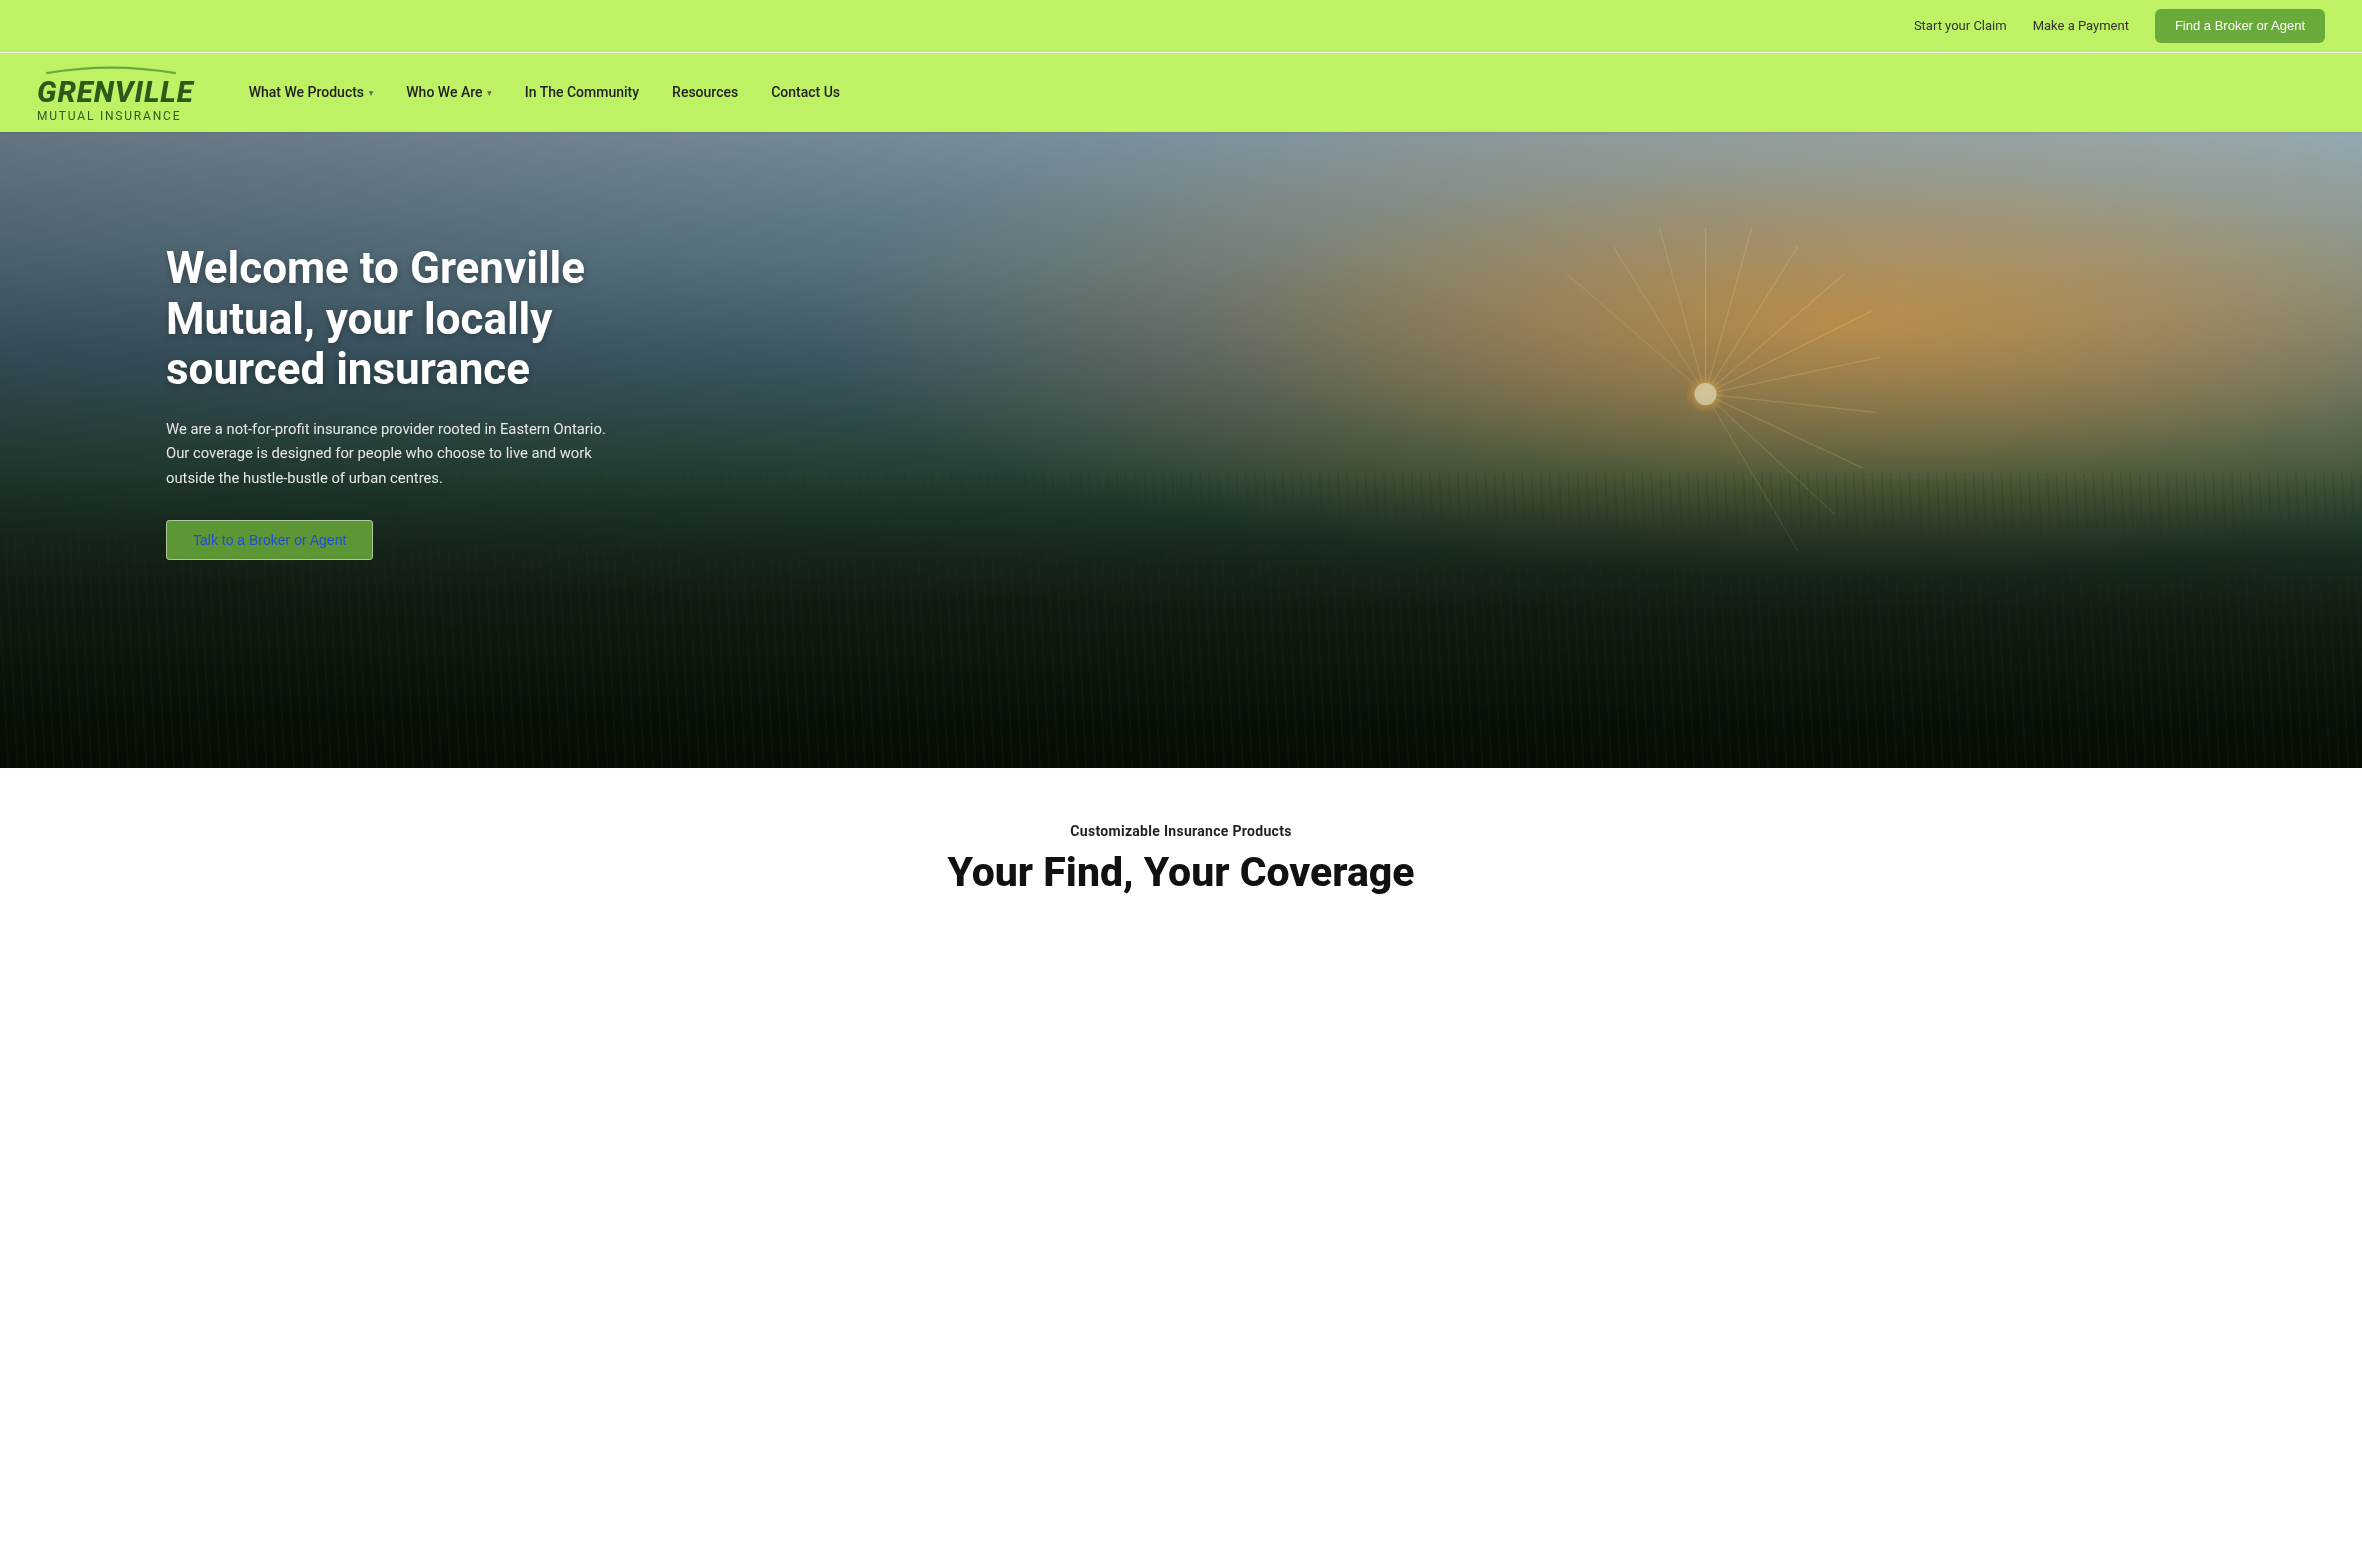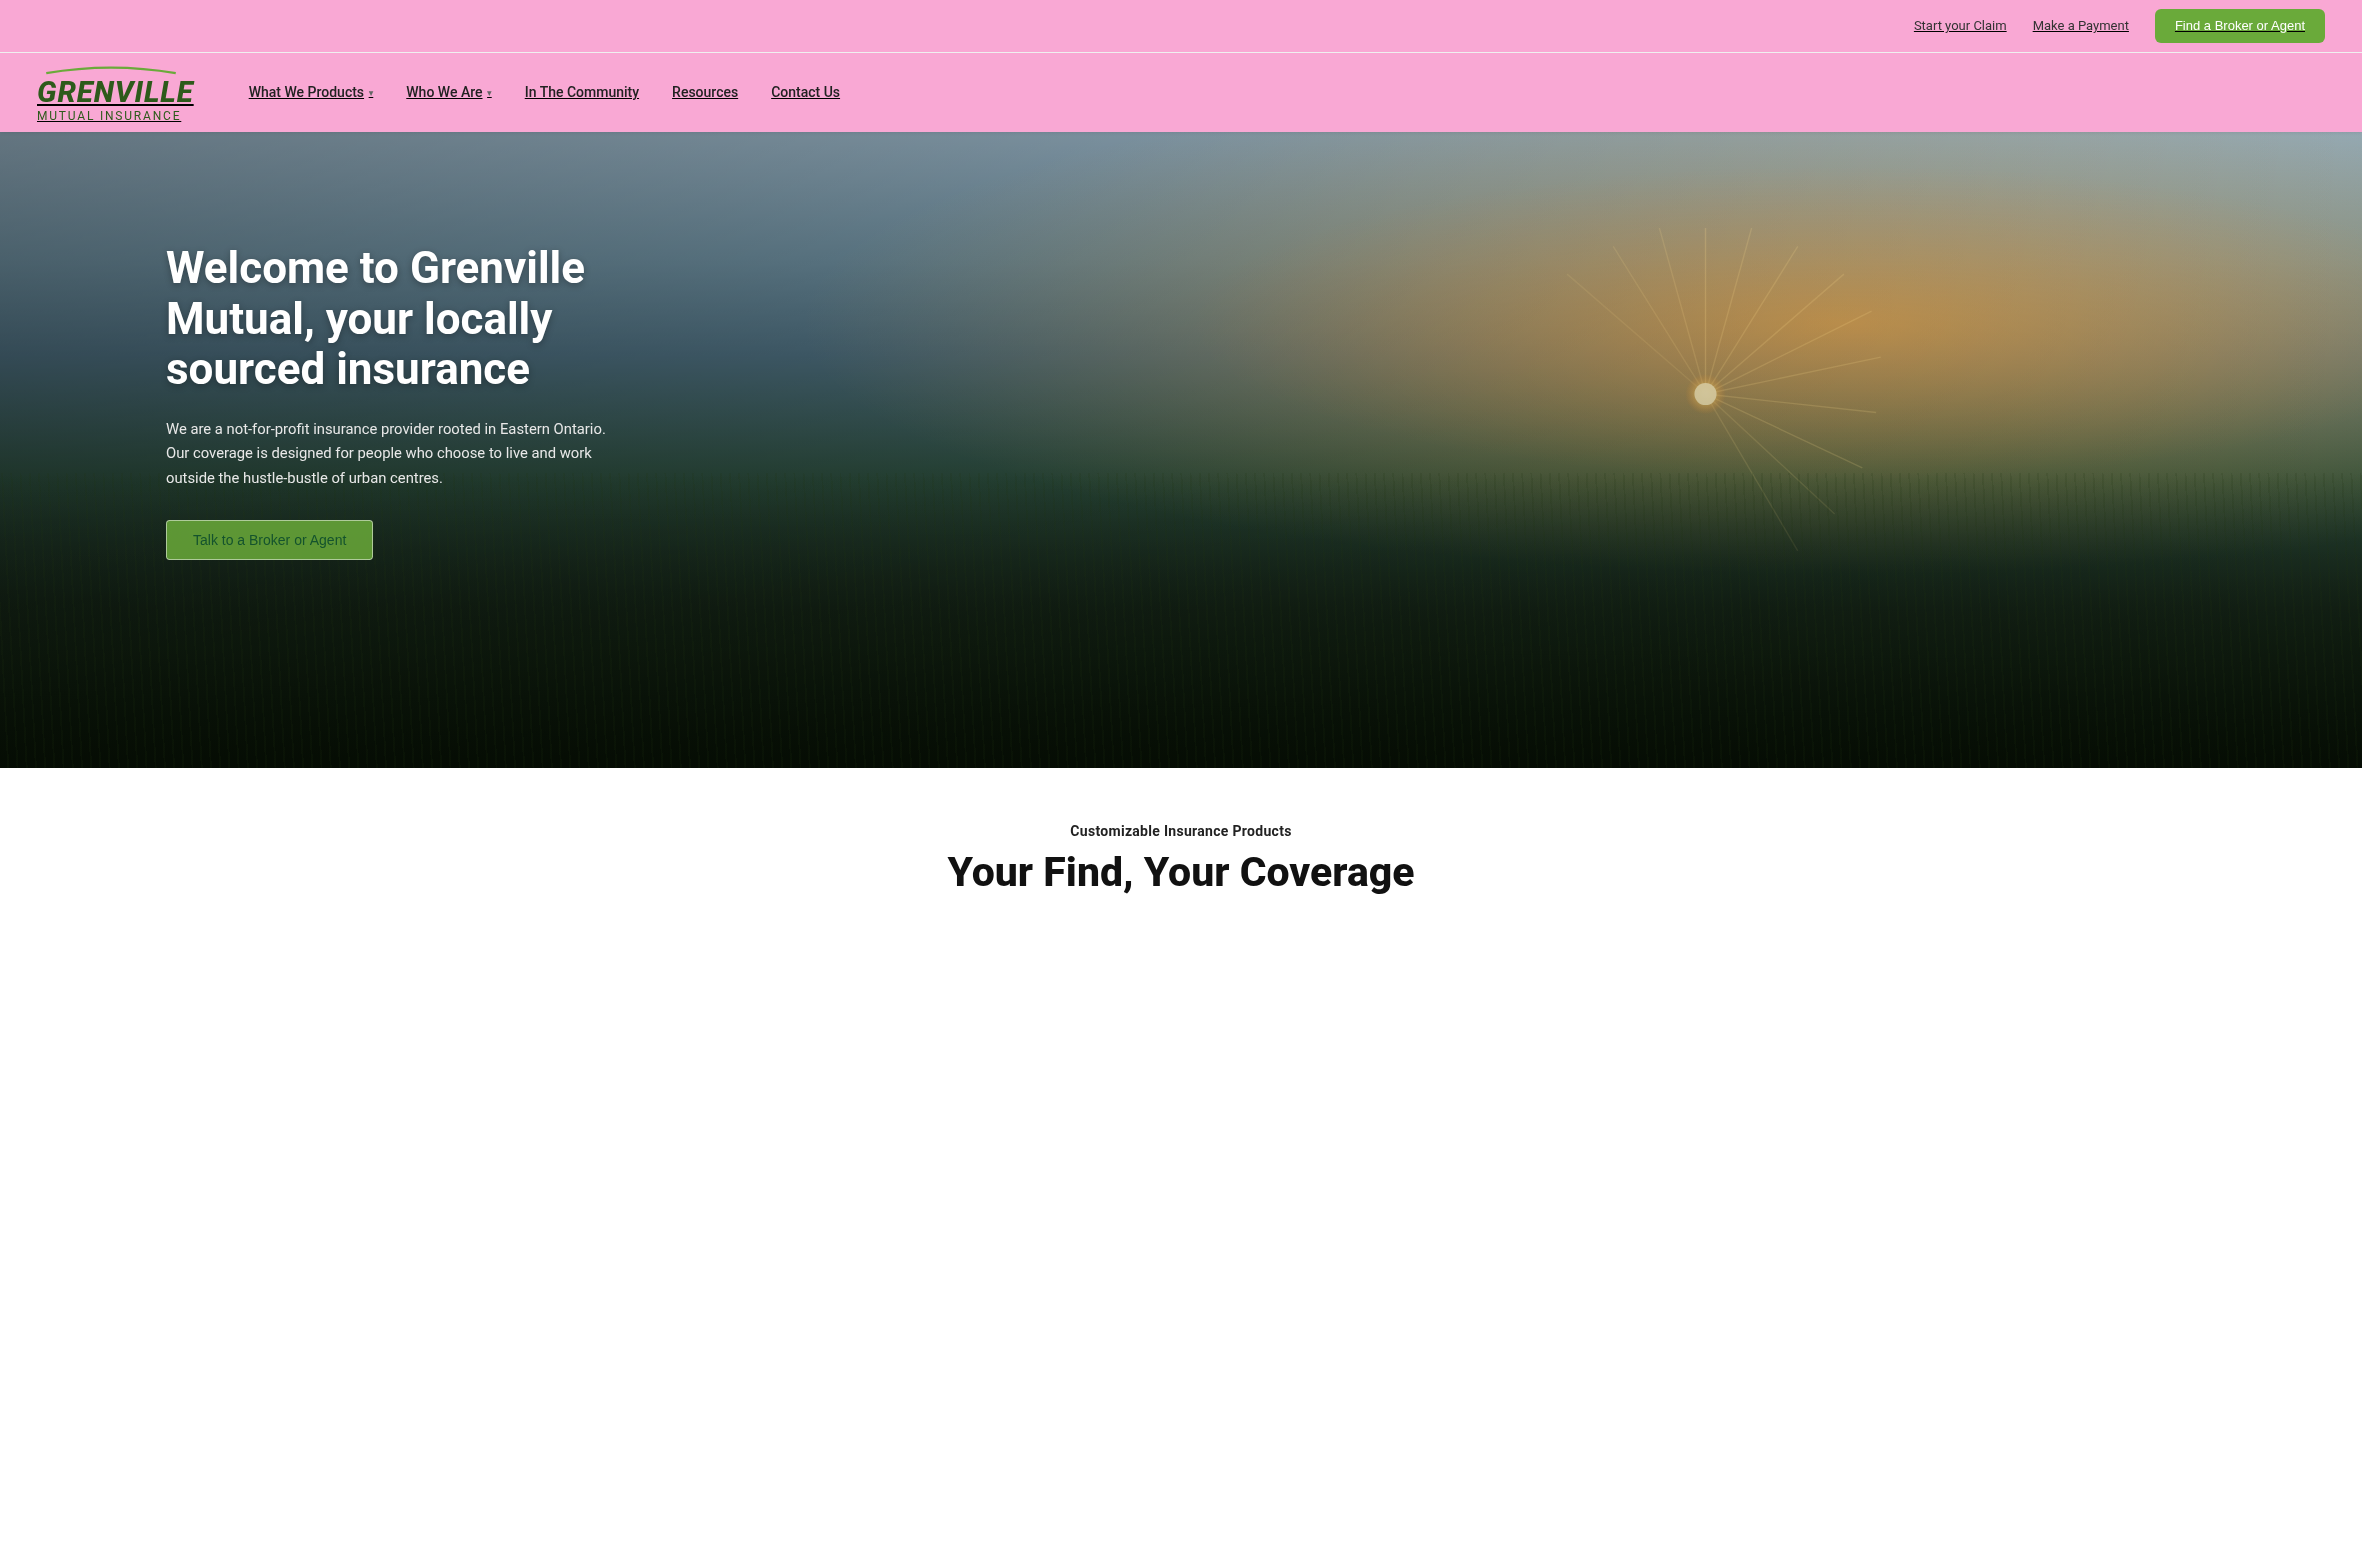--- a/index.html
+++ b/index.html
@@ -1,24 +1,23 @@
 <!DOCTYPE html>
 <html style="font-size:14.8px"><head>
   <meta charset="utf-8">
   <style>
     * { margin: 0; padding: 0; box-sizing: border-box; }
     body { font-family: -apple-system, BlinkMacSystemFont, 'Segoe UI', Roboto, Arial, sans-serif; }
 
     
     .header {
-      background: #f9a8d4;
+      background: #bef264;
       box-shadow: 0 0.9px 3.7px rgba(0,0,0,0.08);
       position: relative;
       z-index: 100;
-      text-decoration: underline;
     }
     .header-top {
       display: flex;
       justify-content: flex-end;
       align-items: center;
       padding: 9.2px 37px;
       gap: 26px;
       border-bottom: 0.9px solid #f0f0f0;
     }
     .header-top-link {
@@ -111,21 +110,21 @@
     .hero-desc {
       font-size: 14.8px;
       color: #e8e8e8;
       line-height: 1.65;
       margin-bottom: 29.5px;
       max-width: 443px;
     }
     .hero-cta {
       background: rgba(106, 170, 58, 0.85);
       border: 1.4px solid rgba(255,255,255,0.5);
-      color: #14532d;
+      color: #1d4ed8;
       padding: 11px 26px;
       font-size: 14px;
       font-weight: 500;
       border-radius: 3.7px;
       cursor: pointer;
     }
 
     
     .below-hero {
       background: #fff;

